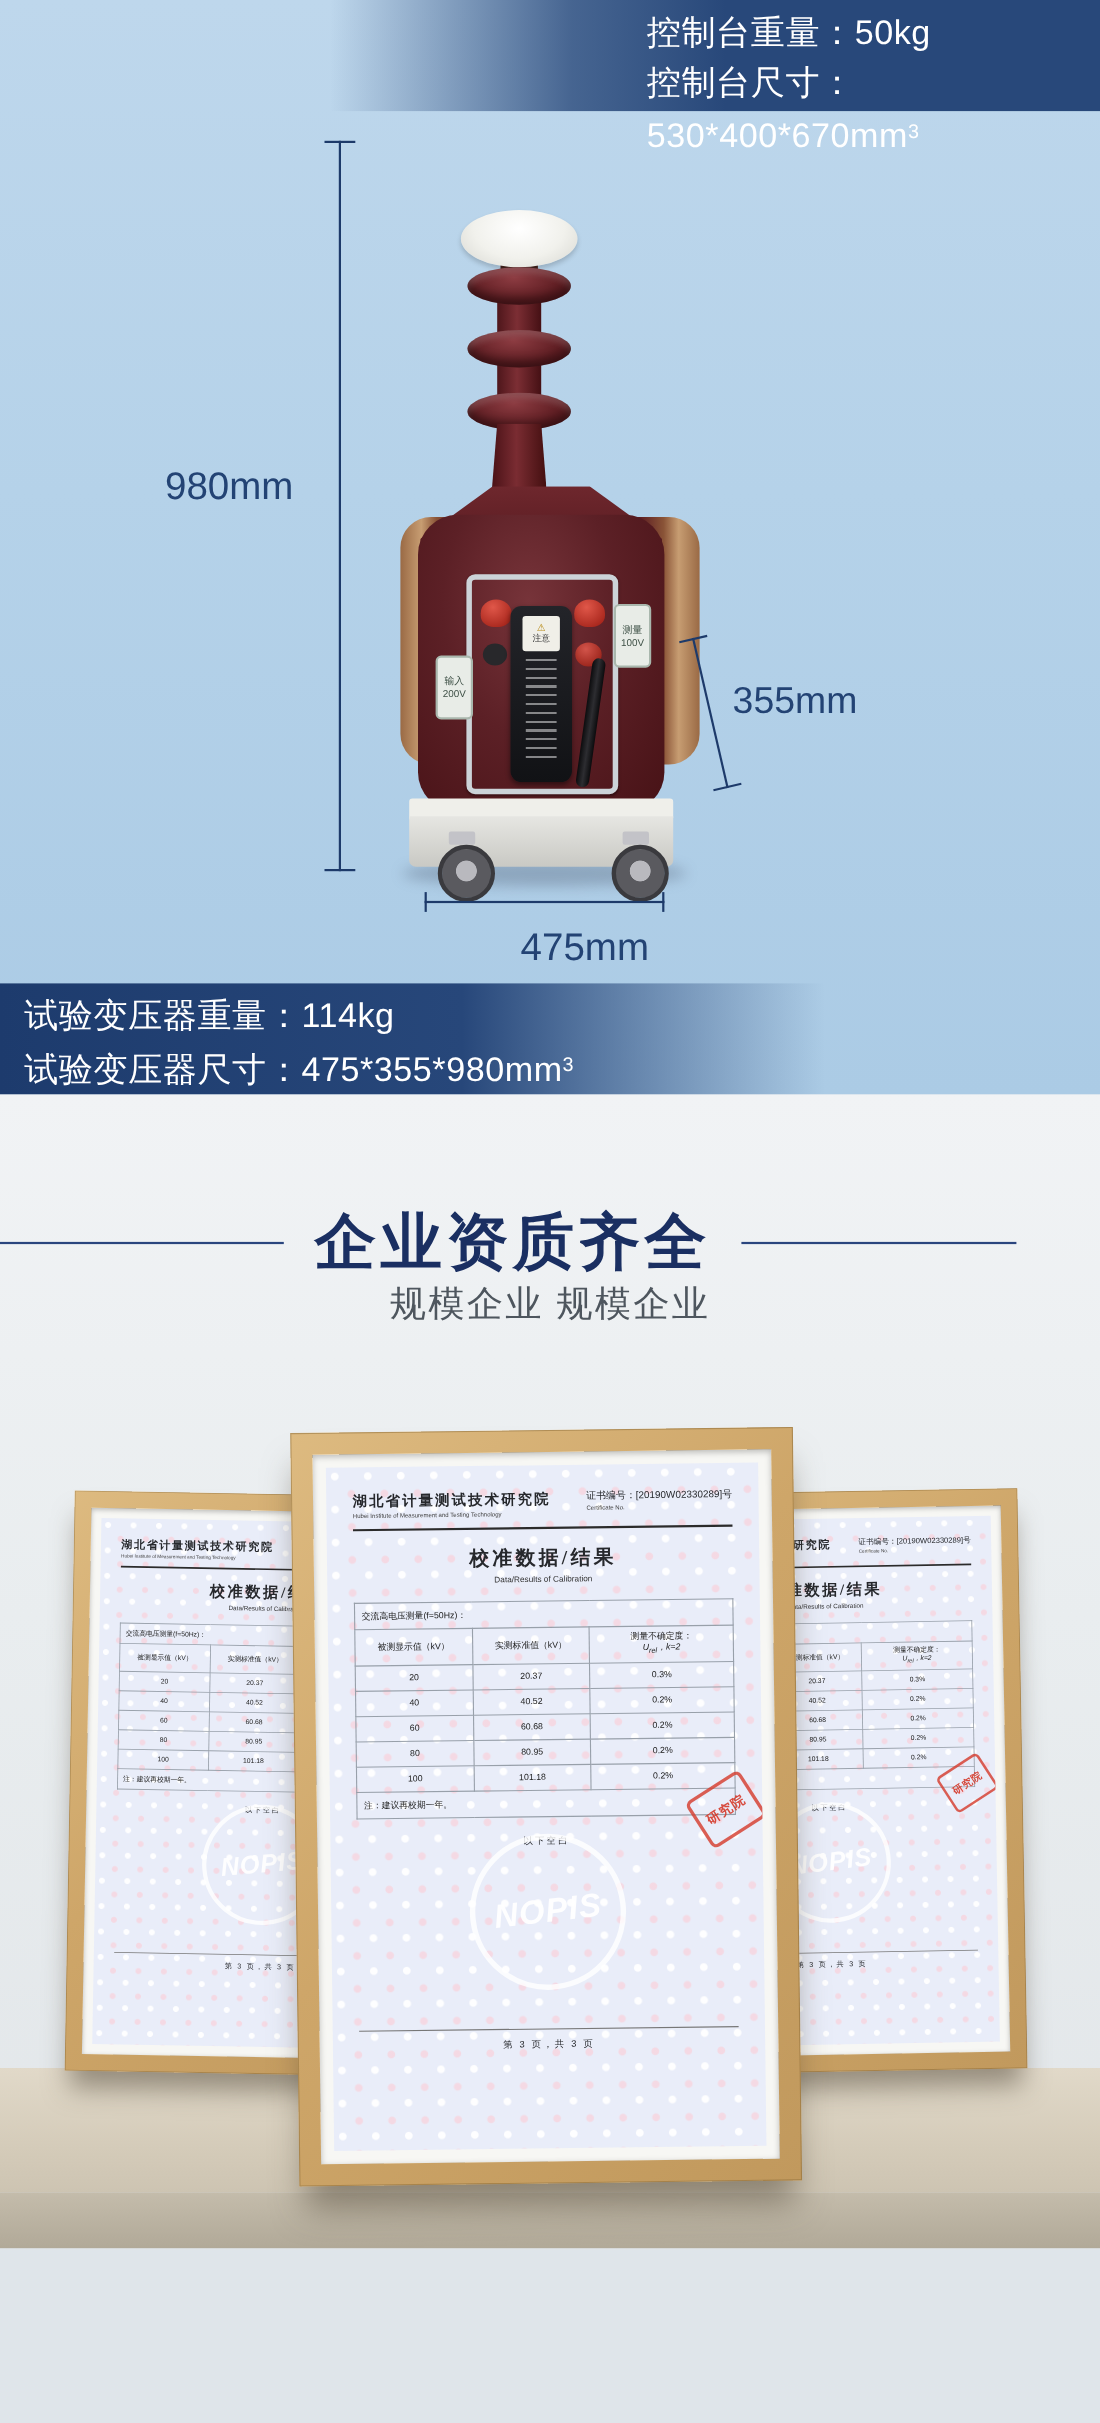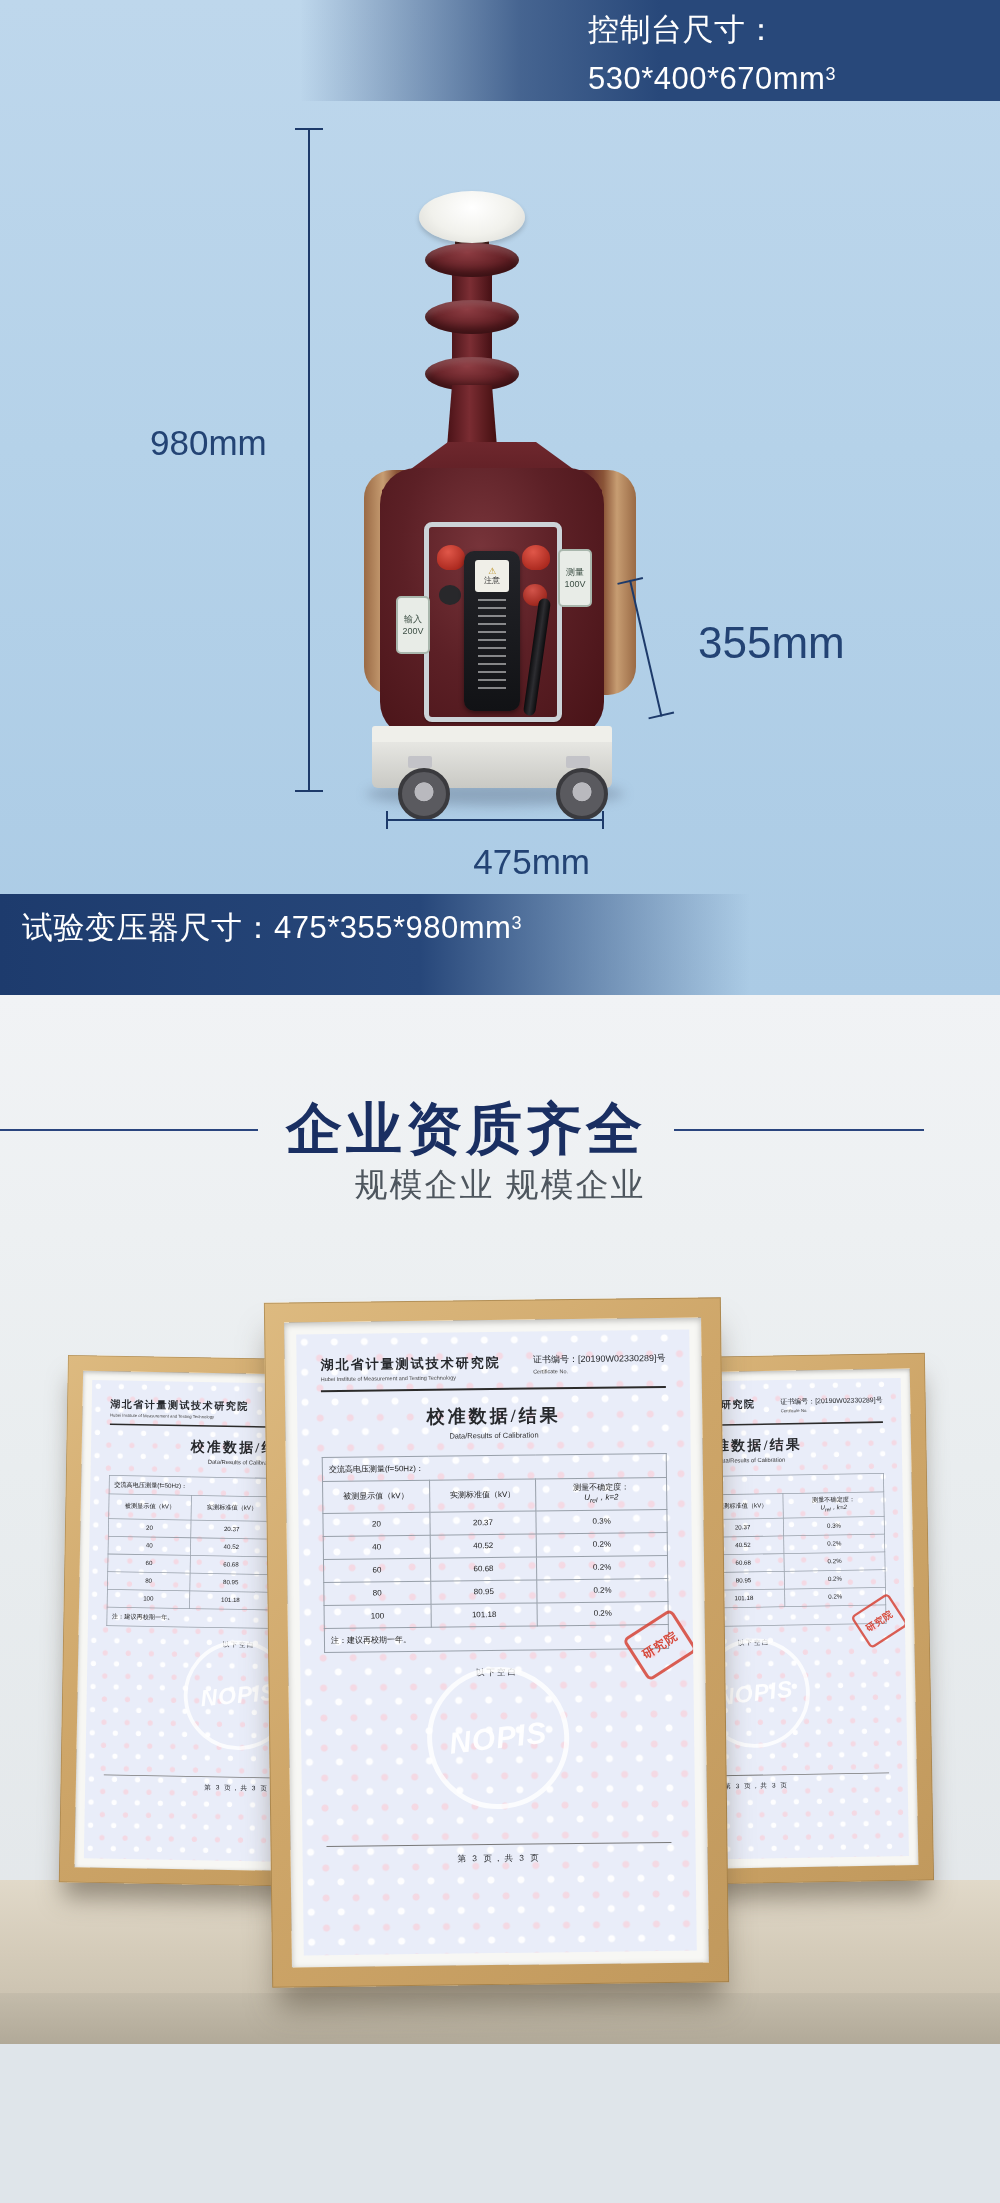--- a/index.html
+++ b/index.html
@@ -151,20 +151,21 @@
 </style>
 </head>
 <body>
 
 <div class="page">
 
   <div class="abs bg-top"></div>
 
   <div class="abs banner-top">
     <div class="banner-text">
+      <div>控制台重量：50kg</div>
       <div><span>控制台尺寸：530*400*670mm</span><span class="banner-sup">3</span></div>
     </div>
   </div>
 
   <div class="abs prod-shadow"></div>
   <div class="abs ins-neck"></div>
   <div class="abs cap-neck"></div>
   <div class="abs cap"></div>
   <div class="abs disc disc1"></div>
   <div class="abs disc disc2"></div>
@@ -197,26 +198,27 @@
     <div class="np-label">
       <span class="np-warn">⚠</span>
       <span>注意</span>
     </div>
     <div class="np-rows"></div>
   </div>
 
   <div class="abs dim-line dim-v"></div>
   <div class="abs dim-label" style="left:150px;top:423px;">980mm</div>
   <div class="abs dim-line dim-d"></div>
-  <div class="abs dim-label" style="left:698px;top:618px;font-size:44px;">355mm</div>
+  <div class="abs dim-label" style="left:666px;top:618px;font-size:34px;">355mm</div>
   <div class="abs dim-line dim-h"></div>
   <div class="abs dim-label" style="left:400px;top:842px;width:190px;text-align:right;">475mm</div>
 
   <div class="abs banner-mid">
     <div class="banner-text">
+      <div>试验变压器重量：114kg</div>
       <div><span>试验变压器尺寸：475*355*980mm</span><span class="banner-sup">3</span></div>
     </div>
   </div>
 
   <div class="abs section-certs">
     <div class="abs title-row" style="top:97px;">
       <div class="title-line" style="width:258px;"></div>
       <div class="big-title">企业资质齐全</div>
       <div class="title-line" style="width:250px;"></div>
     </div>

